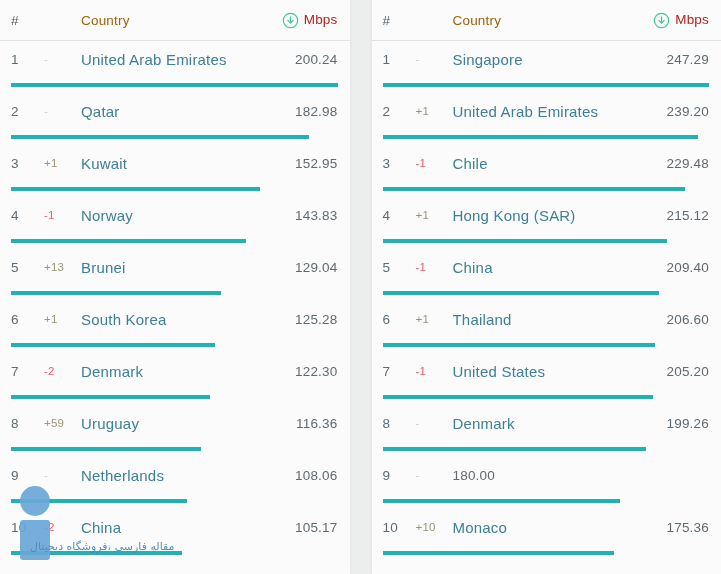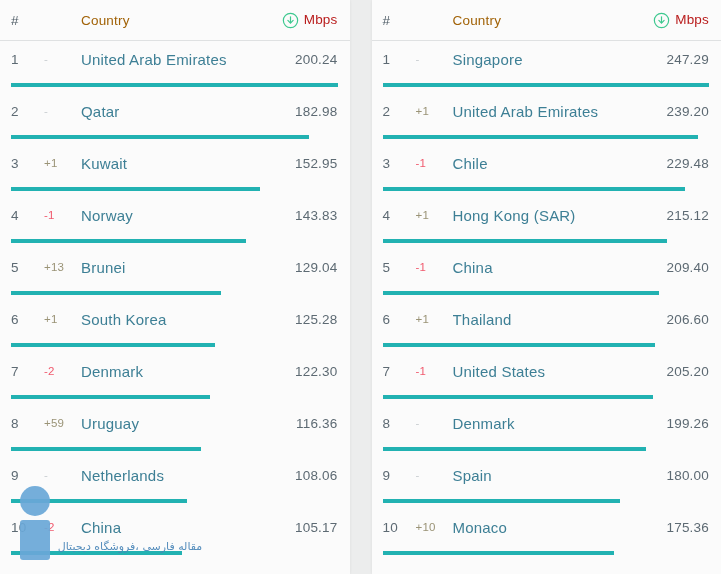--- a/index.html
+++ b/index.html
@@ -154,24 +154,24 @@
   }
   .wm-mark {
     position: absolute;
     left: 8px;
     top: 6px;
     width: 42px;
     height: 78px;
   }
   .wm-sub {
     position: absolute;
-    left: 44px;
+    left: 24px;
     top: 62px;
     width: 160px;
-    text-align: center;
+    text-align: left;
     font-size: 11px;
     color: #4a86b8;
     direction: rtl;
     font-family: "DejaVu Sans", sans-serif;
   }
 </style>
 </head>
 <body>
 
 <div class="board">
@@ -411,21 +411,20 @@
             <div class="c-speed">199.26</div>
           </div>
           <div class="bar-track">
             <div class="bar" style="width: 80.5775%; background: rgb(34, 178, 178);"></div>
           </div>
         </div>
         <div class="row-wrap">
           <div class="trow">
             <div class="c-rank">9</div>
             <div class="c-delta flat">-</div>
-            <div class="c-country">Spain</div>
             <div class="c-speed">180.00</div>
           </div>
           <div class="bar-track">
             <div class="bar" style="width: 72.789%; background: rgb(34, 178, 178);"></div>
           </div>
         </div>
         <div class="row-wrap">
           <div class="trow">
             <div class="c-rank">10</div>
             <div class="c-delta up">+10</div>

